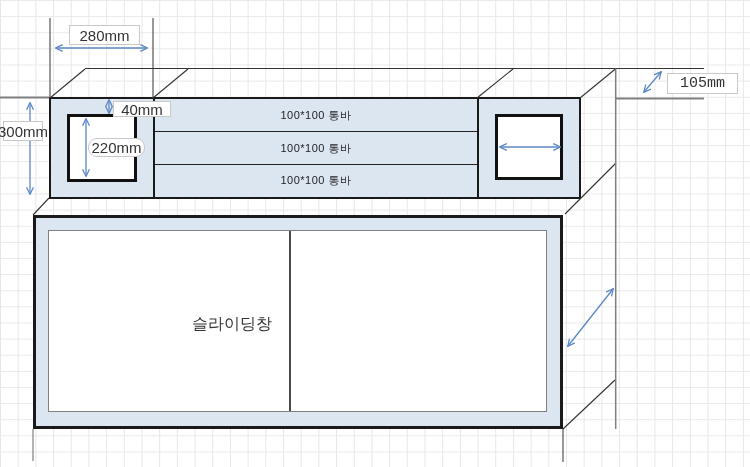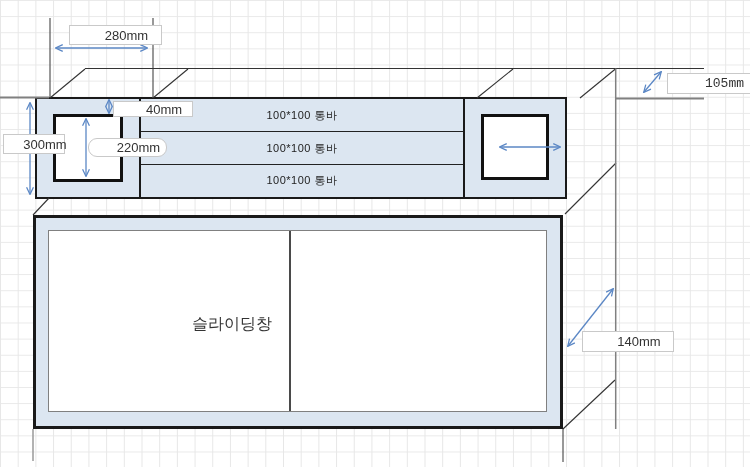--- a/index.html
+++ b/index.html
@@ -7,21 +7,21 @@
     position:relative;width:750px;height:467px;overflow:hidden;
     background-color:#ffffff;
     background-image:
       linear-gradient(to right,#e7e7e7 1px,transparent 1px),
       linear-gradient(to bottom,#e9e9e9 1px,transparent 1px);
     background-size:17.7px 16.13px;
     font-family:"Liberation Sans",sans-serif;
   }
   .shape{position:absolute;box-sizing:border-box;}
   #top-structure{
-    left:35px;top:97px;width:532px;height:102px;
+    left:49px;top:97px;width:532px;height:102px;
     background:#dce6f1;border:2px solid #1a1a1a;z-index:2;
   }
   .v-div{position:absolute;top:0;bottom:0;width:2px;background:#1a1a1a;}
   .bar-line{position:absolute;left:104px;width:322px;height:1.5px;background:#222;}
   .bar-label{
     position:absolute;left:104px;width:322px;height:33px;
     display:flex;align-items:center;justify-content:center;
     font-size:11px;color:#222;letter-spacing:.5px;
   }
   .hole{
@@ -38,26 +38,26 @@
   #window-divider{
     position:absolute;left:240px;top:0;bottom:0;width:1.5px;background:#4a4a4a;
   }
   #window-label{
     position:absolute;left:192px;top:314px;width:110px;
     text-align:left;font-size:16px;color:#333;z-index:3;
   }
   .dim-label{
     position:absolute;background:#fff;border:1px solid #c9c9c9;
     display:flex;align-items:center;justify-content:center;
-    font-size:13px;color:#333;z-index:5;padding-left:22px;
+    font-size:15px;color:#333;z-index:5;
   }
   #dim-280{left:69px;top:25px;width:69px;height:18px;}
   #dim-40{left:113px;top:101px;width:56px;height:14px;}
   #dim-220{left:88px;top:138px;width:55px;height:17px;border-radius:9px;}
-  #dim-300{left:3px;top:134px;width:38px;height:18px;}
+  #dim-300{left:3px;top:121px;width:38px;height:18px;}
   #dim-105{left:667px;top:73px;width:69px;height:19px;font-family:Liberation Mono, monospace;}
   #dim-200{left:495px;top:158px;width:68px;height:19px;}
   #dim-140{left:582px;top:331px;width:68px;height:19px;}
   #line-layer{position:absolute;left:0;top:0;z-index:4;pointer-events:none;}
 </style>
 </head>
 <body>
 
 <div id="canvas">
 
@@ -120,15 +120,14 @@
       <line x1="644" y1="92" x2="661" y2="72" marker-start="url(#ah)" marker-end="url(#ah)"></line>
       <line x1="568" y1="346" x2="613" y2="289" marker-start="url(#ah)" marker-end="url(#ah)"></line>
     </g>
   </svg>
 
   <div id="dim-280" class="dim-label">280mm</div>
   <div id="dim-40" class="dim-label">40mm</div>
   <div id="dim-220" class="dim-label">220mm</div>
   <div id="dim-300" class="dim-label">300mm</div>
   <div id="dim-105" class="dim-label">105mm</div>
-  <div id="dim-140" class="dim-label">140mm</div>
 
 </div>
 
 </body></html>

